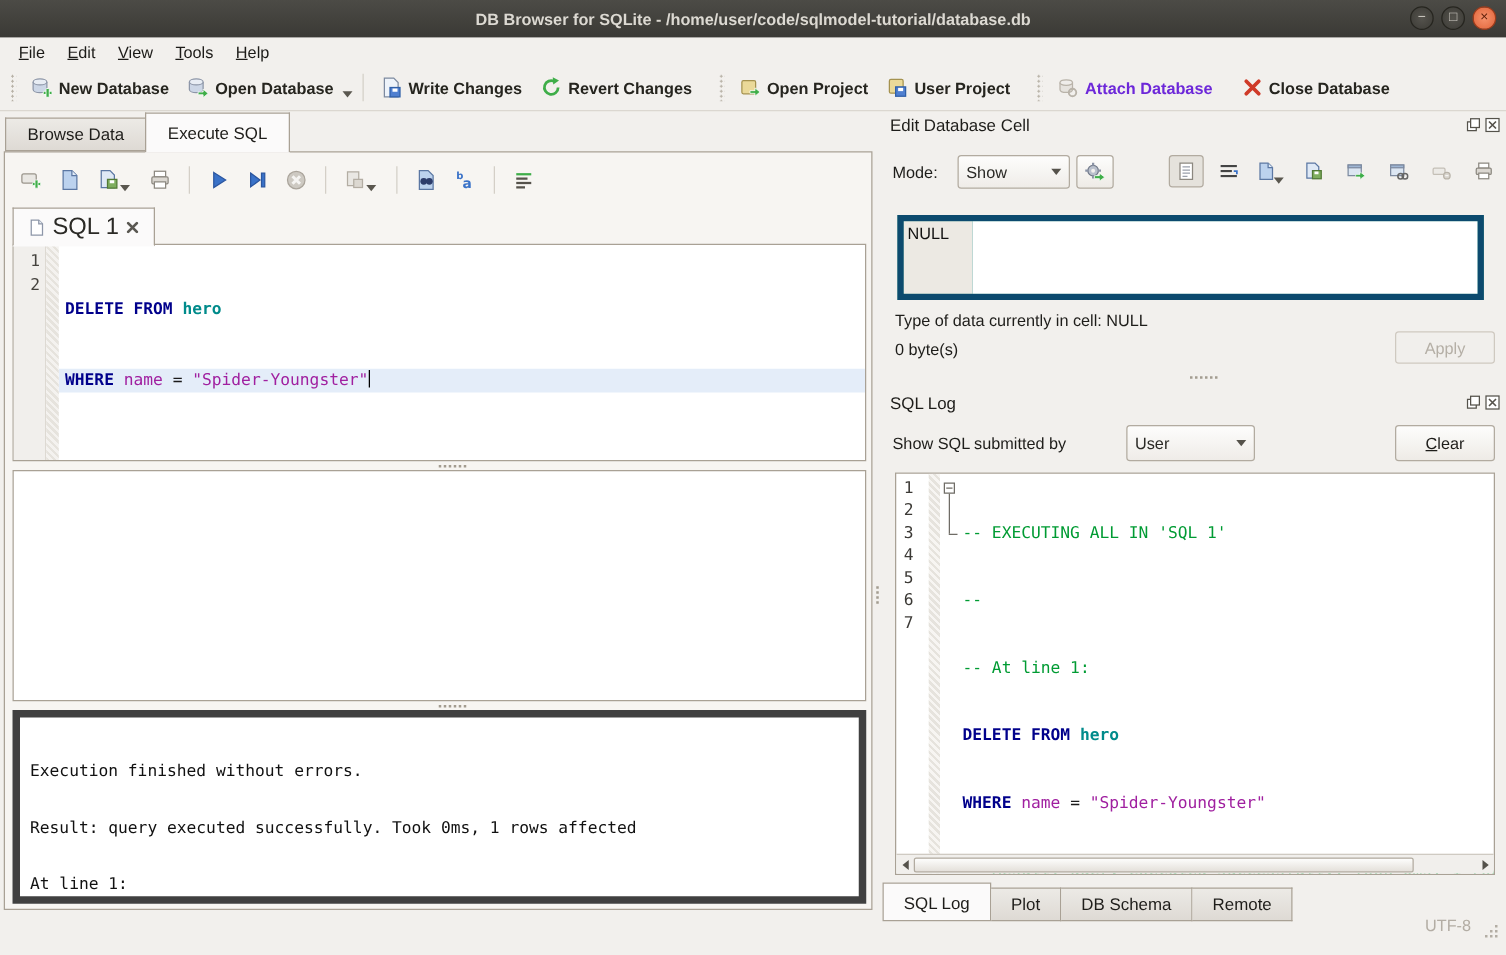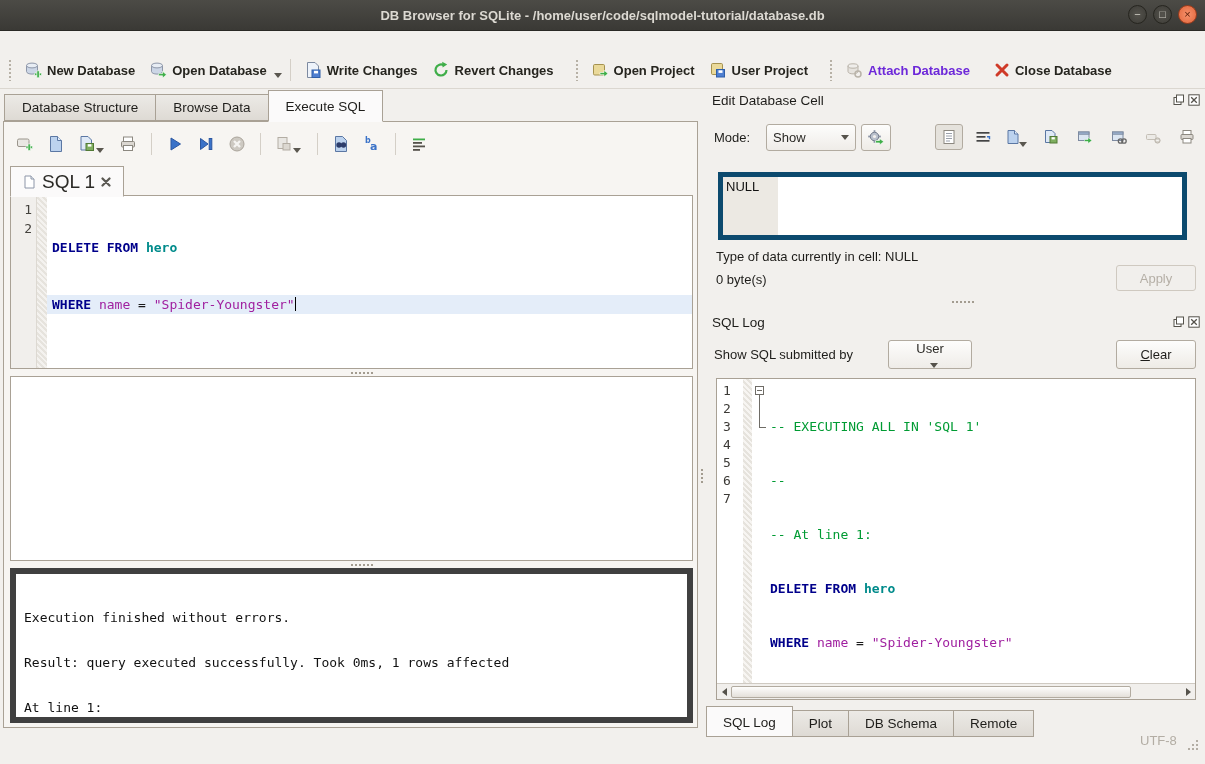--- a/index.html
+++ b/index.html
@@ -154,20 +154,27 @@
 
   <div class="titlebar">
     <span class="title">DB Browser for SQLite - /home/user/code/sqlmodel-tutorial/database.db</span>
     <span class="winbtns">
       <span class="wbtn">−</span>
       <span class="wbtn">□</span>
       <span class="wbtn close">×</span>
     </span>
   </div>
 
+  <div class="menubar">
+    <span class="menu-item mnemonic">File</span>
+    <span class="menu-item mnemonic">Edit</span>
+    <span class="menu-item mnemonic">View</span>
+    <span class="menu-item mnemonic">Tools</span>
+    <span class="menu-item mnemonic">Help</span>
+  </div>
 
   <div class="toolbar">
     <span class="tb-handle"></span>
 
     <span class="tb-btn">
       <svg class="ic" width="18" height="18" viewBox="0 0 18 18">
         <path d="M2.5 4.5 v6 c0 1.5 2.5 2.6 5.5 2.6 s5.5 -1.1 5.5 -2.6 v-6" fill="#ccd6e6" stroke="#8d96a8"></path>
         <ellipse cx="8" cy="4.5" rx="5.5" ry="2.4" fill="#e8edf4" stroke="#8d96a8"></ellipse>
         <rect x="10.6" y="12" width="7" height="2.6" rx="0.6" fill="#3fae49" stroke="#fff" stroke-width="0.7"></rect>
         <rect x="12.8" y="9.8" width="2.6" height="7" rx="0.6" fill="#3fae49" stroke="#fff" stroke-width="0.7"></rect>
@@ -237,21 +244,20 @@
     <span class="tb-btn" style="margin-left:10px;">
       <svg class="ic" width="16" height="16" viewBox="0 0 16 16">
         <path d="M3 3 L13 13 M13 3 L3 13" stroke="#cf3a28" stroke-width="3" stroke-linecap="round"></path>
       </svg>
       <span>Close Database</span>
     </span>
   </div>
 
   <div class="left-pane">
     <div class="main-tabs">
-      <span class="mtab">Database Structure</span>
       <span class="mtab">Browse Data</span>
       <span class="mtab active">Execute SQL</span>
     </div>
 
     <div class="tab-page">
 
       <div class="sqltb">
         <span class="iconbtn">
           <svg class="ic" width="18" height="18" viewBox="0 0 18 18">
             <rect x="1.5" y="4" width="11.5" height="7.5" rx="1.5" fill="#e9e7e3" stroke="#9a958c"></rect>
@@ -494,21 +500,21 @@
         <rect x="1" y="3.5" width="7" height="7" fill="#fff" stroke="#55524b"></rect>
         <rect x="3.5" y="1" width="7" height="7" fill="#fff" stroke="#55524b"></rect>
       </svg>
       <svg width="12" height="12" viewBox="0 0 12 12">
         <rect x="0.8" y="0.8" width="10.4" height="10.4" fill="#fff" stroke="#55524b"></rect>
         <path d="M3.2 3.2 l5.6 5.6 M8.8 3.2 l-5.6 5.6" stroke="#55524b" stroke-width="1.3"></path>
       </svg>
     </div>
 
     <span class="label mnemonic-mid" style="position:absolute;left:11px;top:258px;">Show SQL submitted by</span>
-    <div class="select" style="position:absolute;left:185px;top:251px;width:84px;height:29px;flex-direction:column;">
+    <div class="select" style="position:absolute;left:198px;top:251px;width:103px;height:29px;">
       <span class="sel-text">User</span>
       <span class="sel-arrow"></span>
     </div>
     <div class="btn" style="position:absolute;left:413px;top:251px;width:80px;height:29px;">
       <span class="mnemonic" style="display:inline-block;">Clear</span>
     </div>
 
     <div class="log-box">
       <div class="log-flex">
         <div class="log-gutter">

